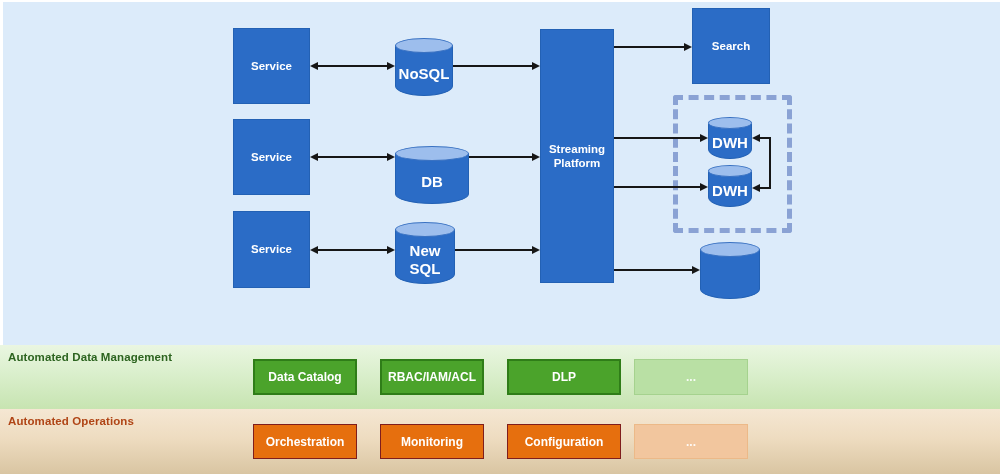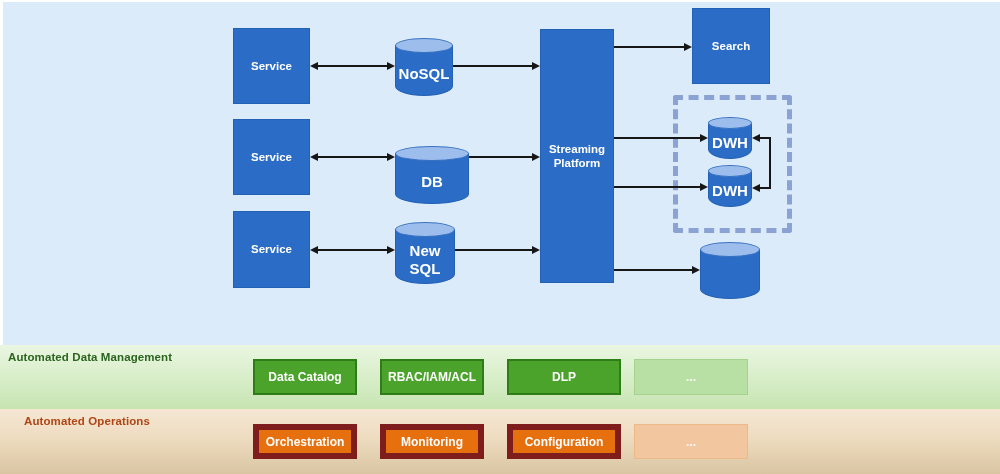--- a/index.html
+++ b/index.html
@@ -48,29 +48,29 @@
   .ah.l { border-right:8px solid #161616; }
   
   .band { position:absolute; left:0; width:1000px; z-index:1; }
   .band.mgmt { top:345px; height:64px;
     background:linear-gradient(180deg,#eaf6e1 0%,#daefcc 45%,#c7e4b1 100%); }
   .band.ops  { top:409px; height:65px;
     background:linear-gradient(180deg,#f5e7d3 0%,#eedcc0 45%,#d9c5a2 100%); }
   .band-label { position:absolute; left:8px; z-index:2;
     font-size:11.5px; font-weight:bold; letter-spacing:0.1px; }
   .band-label.mgmt { top:351px; color:#2d6420; }
-  .band-label.ops  { top:415px; color:#b04516;margin-left:16px; }
+  .band-label.ops  { top:415px; color:#b04516; }
   .btn {
     position:absolute; box-sizing:border-box; z-index:2;
     display:flex; align-items:center; justify-content:center;
     font-size:12px; font-weight:bold; color:#ffffff; text-align:center;
   }
   .btn.green  { background:#4ba32b; border:2px solid #2f7d18; }
   .btn.green-muted  { background:#b9e0a4; border:1px solid #a5d28e; color:rgba(255,255,255,0.9); }
-  .btn.orange { background:#e66f0e; border:6px solid #7f1d1d; }
+  .btn.orange { background:#e66f0e; border:1px solid #7f1d1d; }
   .btn.orange-muted { background:#f2c69e; border:1px solid #ecb988; color:rgba(255,255,255,0.9); }
   .row1 { top:359px; height:36px; }
   .row2 { top:424px; height:35px; }
   .c1 { left:253px; width:104px; }
   .c2 { left:380px; width:104px; }
   .c3 { left:507px; width:114px; }
   .c4 { left:634px; width:114px; }
 </style>
 </head>
 <body>

